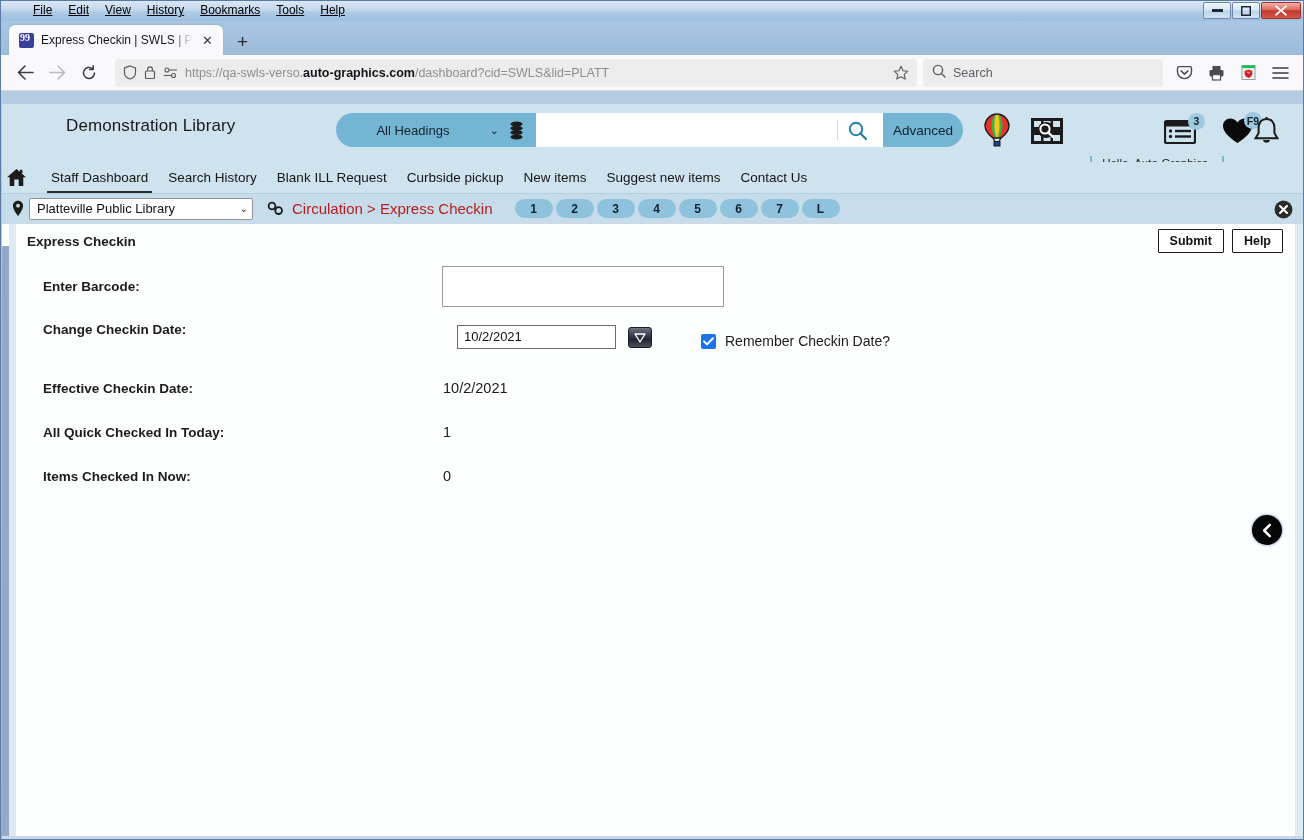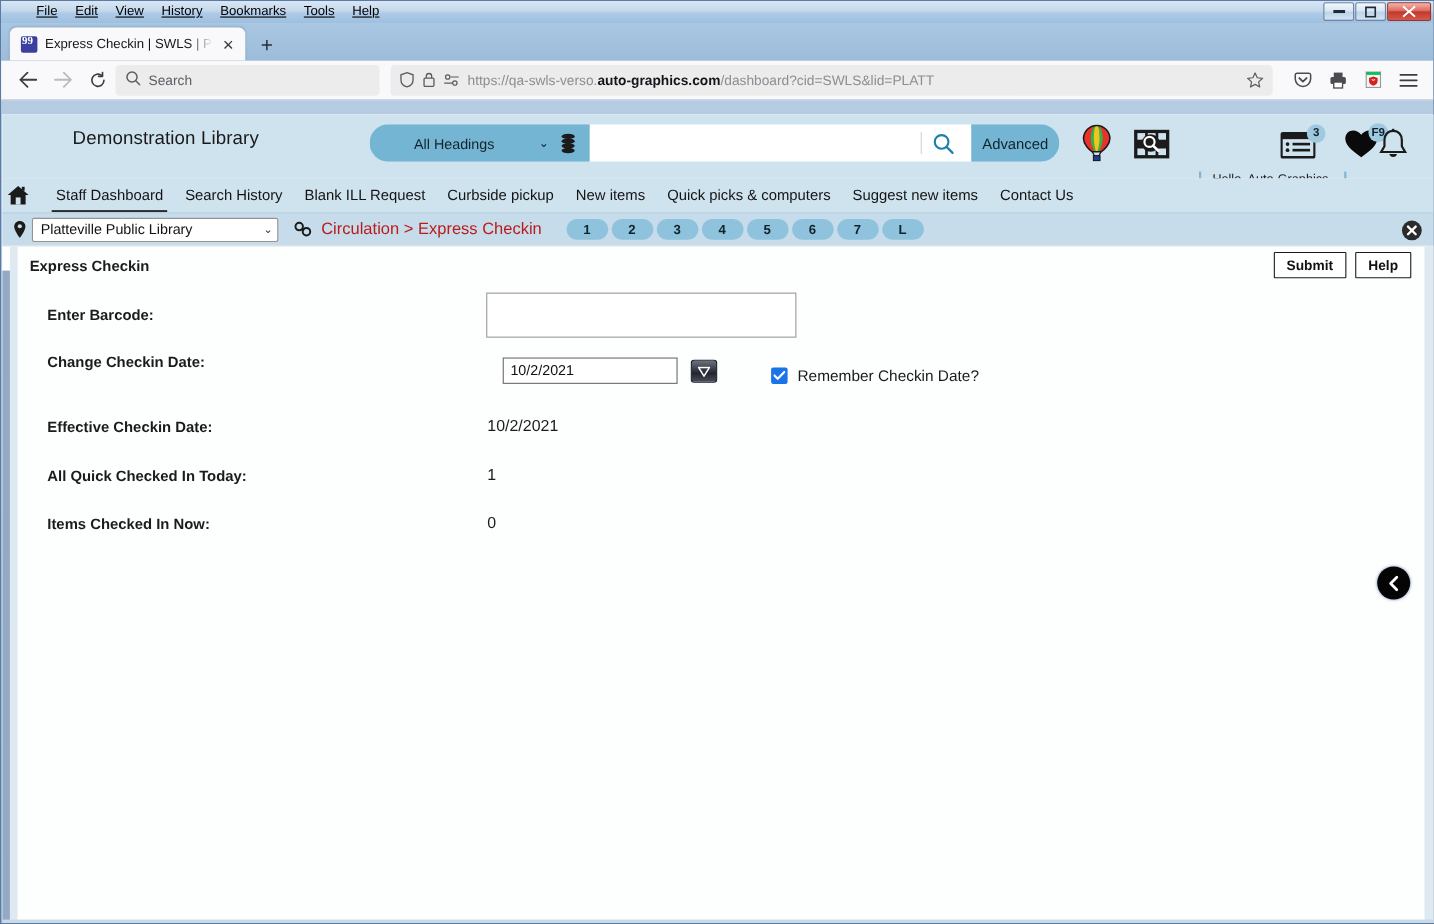--- a/index.html
+++ b/index.html
@@ -317,30 +317,20 @@
           <path d="M9 1 L15.5 7.5 L9 14 M15.5 7.5 H1" fill="none" stroke="#b9b9c0" stroke-width="1.6" stroke-linecap="round" stroke-linejoin="round"></path>
         </svg>
     </div>
     <div class="navbtn">
       <svg width="16" height="16" viewBox="0 0 16 16">
           <path d="M13.5 8 A5.5 5.5 0 1 1 11.6 3.8" fill="none" stroke="#3c3c41" stroke-width="1.5" stroke-linecap="round"></path>
           <path d="M12.2 0.8 L12.2 4.4 L8.6 4.4" fill="none" stroke="#3c3c41" stroke-width="1.5" stroke-linecap="round" stroke-linejoin="round"></path>
         </svg>
     </div>
 
-    <div id="searchbar">
-      <span>
-        <svg width="14" height="14" viewBox="0 0 14 14">
-            <circle cx="6" cy="6" r="4.6" fill="none" stroke="#5e5e66" stroke-width="1.4"></circle>
-            <path d="M9.4 9.4 L13 13" stroke="#5e5e66" stroke-width="1.4" stroke-linecap="round"></path>
-          </svg>
-      </span>
-      <span>Search</span>
-    </div>
-
     <div id="urlbar">
       <span class="ub-icon">
         <svg width="14" height="15" viewBox="0 0 14 15">
             <path d="M7 1 L12.5 3 V7.5 C12.5 11 9.8 13.3 7 14 C4.2 13.3 1.5 11 1.5 7.5 V3 Z" fill="none" stroke="#5b5b61" stroke-width="1.2"></path>
           </svg>
       </span>
       <span class="ub-icon">
         <svg width="12" height="15" viewBox="0 0 12 15">
             <rect x="1.5" y="6" width="9" height="7.5" rx="1" fill="none" stroke="#5b5b61" stroke-width="1.2"></rect>
             <path d="M3.6 6 V4.2 A2.4 2.4 0 0 1 8.4 4.2 V6" fill="none" stroke="#5b5b61" stroke-width="1.2"></path>
@@ -353,20 +343,30 @@
             <circle cx="10.5" cy="8.5" r="2" fill="none" stroke="#5b5b61" stroke-width="1.1"></circle>
             <path d="M8 8.5 H0.8" stroke="#5b5b61" stroke-width="1.1"></path>
           </svg>
       </span>
       <span id="urltext"><span>https://qa-swls-verso.</span><b>auto-graphics.com</b><span>/dashboard?cid=SWLS&amp;lid=PLATT</span></span>
       <span class="ub-icon">
         <svg width="16" height="16" viewBox="0 0 16 16">
             <path d="M8 1.3 L10 5.7 L14.8 6.2 L11.2 9.4 L12.2 14.1 L8 11.7 L3.8 14.1 L4.8 9.4 L1.2 6.2 L6 5.7 Z" fill="none" stroke="#5b5b61" stroke-width="1.1" stroke-linejoin="round"></path>
           </svg>
       </span>
+    </div>
+
+    <div id="searchbar">
+      <span>
+        <svg width="14" height="14" viewBox="0 0 14 14">
+            <circle cx="6" cy="6" r="4.6" fill="none" stroke="#5e5e66" stroke-width="1.4"></circle>
+            <path d="M9.4 9.4 L13 13" stroke="#5e5e66" stroke-width="1.4" stroke-linecap="round"></path>
+          </svg>
+      </span>
+      <span>Search</span>
     </div>
 
     <div id="toolbar-right">
       <div class="tbicon">
         <svg width="17" height="16" viewBox="0 0 17 16">
             <path d="M1.5 3.2 C1.5 2.3 2.2 1.6 3 1.6 H14 C14.8 1.6 15.5 2.3 15.5 3.2 V6.6 C15.5 10.6 12.4 13.6 8.5 13.6 C4.6 13.6 1.5 10.6 1.5 6.6 Z" fill="none" stroke="#4b4b52" stroke-width="1.4"></path>
             <path d="M5.2 6 L8.5 9.2 L11.8 6" fill="none" stroke="#4b4b52" stroke-width="1.7" stroke-linecap="round" stroke-linejoin="round"></path>
           </svg>
       </div>
       <div class="tbicon">
@@ -490,21 +490,20 @@
           <path d="M10.5 1 L20 9.2 H17.3 V18 H3.7 V9.2 H1 Z" fill="#1b1b1b"></path>
           <rect x="8.3" y="11.5" width="4.4" height="6.5" fill="#cfe3ef"></rect>
           <rect x="13.8" y="1.8" width="2.6" height="3.6" fill="#1b1b1b"></rect>
         </svg>
       </span>
       <a class="navlink active">Staff Dashboard</a>
       <a class="navlink">Search History</a>
       <a class="navlink">Blank ILL Request</a>
       <a class="navlink">Curbside pickup</a>
       <a class="navlink">New items</a>
-      <a class="navlink">Quick picks &amp; computers</a>
       <a class="navlink">Suggest new items</a>
       <a class="navlink">Contact Us</a>
     </div>
 
     <div id="crumbbar">
       <span id="pin-icon">
         <svg width="12" height="17" viewBox="0 0 12 17">
             <path d="M6 0.8 C3.1 0.8 0.9 3 0.9 5.8 C0.9 9.6 6 16.2 6 16.2 C6 16.2 11.1 9.6 11.1 5.8 C11.1 3 8.9 0.8 6 0.8 Z" fill="#1b1b1b"></path>
             <circle cx="6" cy="5.7" r="1.9" fill="#c6dcea"></circle>
           </svg>

